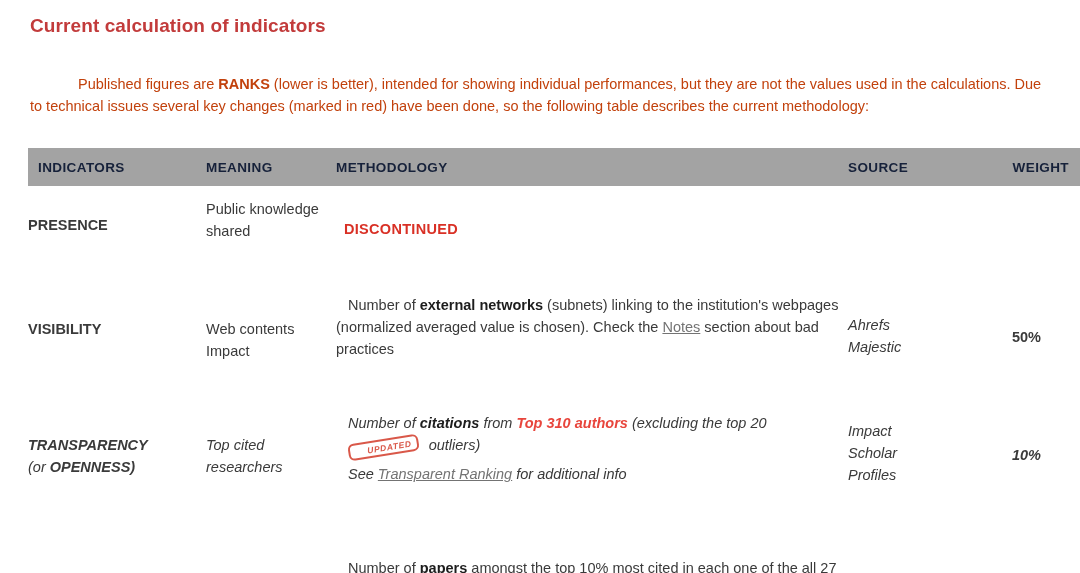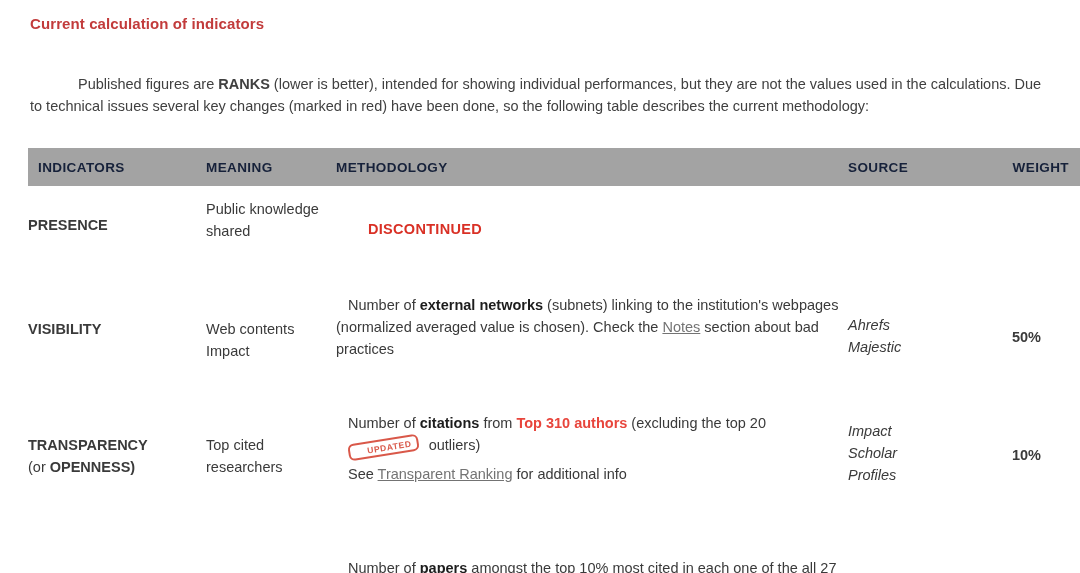--- a/index.html
+++ b/index.html
@@ -19,33 +19,33 @@
   
   .page {
     position: relative;
     width: 1080px;
     height: 573px;
   }
   .section-title {
     position: absolute;
     left: 30px;
     top: 15px;
-    font-size: 15px;
+    font-size: 19px;
     font-weight: bold;
     color: #c23b3b;
     letter-spacing: 0.1px;
   }
   .intro {
     position: absolute;
     left: 30px;
     top: 58px;
     width: 1012px;
     font-size: 14.5px;
     line-height: 22px;
-    color: #404040;
+    color: #c2410c;
     text-indent: 48px;
     text-align: left;
   }
   .intro b { font-weight: bold; }
 
   
   .tbl {
     position: absolute;
     left: 28px;
     top: 148px;
@@ -151,21 +151,21 @@
   }
   .stamp-block {
     display: inline-block;
     vertical-align: middle;
     margin-right: 6px;
   }
 
   
   tr.row-presence td { padding-top: 12px; height: 78px; }
   tr.row-visibility td { padding-top: 2px; height: 80px; }
-  tr.row-transparency td { padding-top: 6px; height: 105px; }
+  tr.row-transparency td { padding-top: 6px; height: 105px; font-style: italic; }
   tr.row-excellence td { padding-top: 8px; height: 96px; }
 
   .mt-ind-2 { padding-top: 28px !important; }
   .mt-ind-3 { padding-top: 26px !important; }
   .mt-ind-4 { padding-top: 28px !important; }
   .mt-mean-3 { padding-top: 26px !important; }
   .mt-mean-4 { padding-top: 28px !important; }
   .mt-src-2 { padding-top: 22px !important; }
   .mt-src-3 { padding-top: 14px !important; }
   .mt-src-4 { padding-top: 42px !important; }
@@ -192,21 +192,21 @@
         <th class="th-src">SOURCE</th>
         <th class="th-wt">WEIGHT</th>
       </tr>
     </thead>
     <tbody>
 
       <tr class="row-presence">
         <td class="c-ind mt-ind-2">PRESENCE</td>
         <td class="c-mean">Public knowledge shared</td>
         <td class="c-meth">
-          <span class="discontinued" style="display:inline-block;padding-top:20px;padding-left:8px;margin-left:24px;">DISCONTINUED</span>
+          <span class="discontinued" style="display:inline-block;padding-top:20px;padding-left:8px;">DISCONTINUED</span>
         </td>
         <td class="c-src"></td>
         <td class="c-wt"></td>
       </tr>
 
       <tr class="row-visibility">
         <td class="c-ind mt-ind-3">VISIBILITY</td>
         <td class="c-mean mt-mean-3">
           <div>Web contents</div>
           <div>Impact</div>

